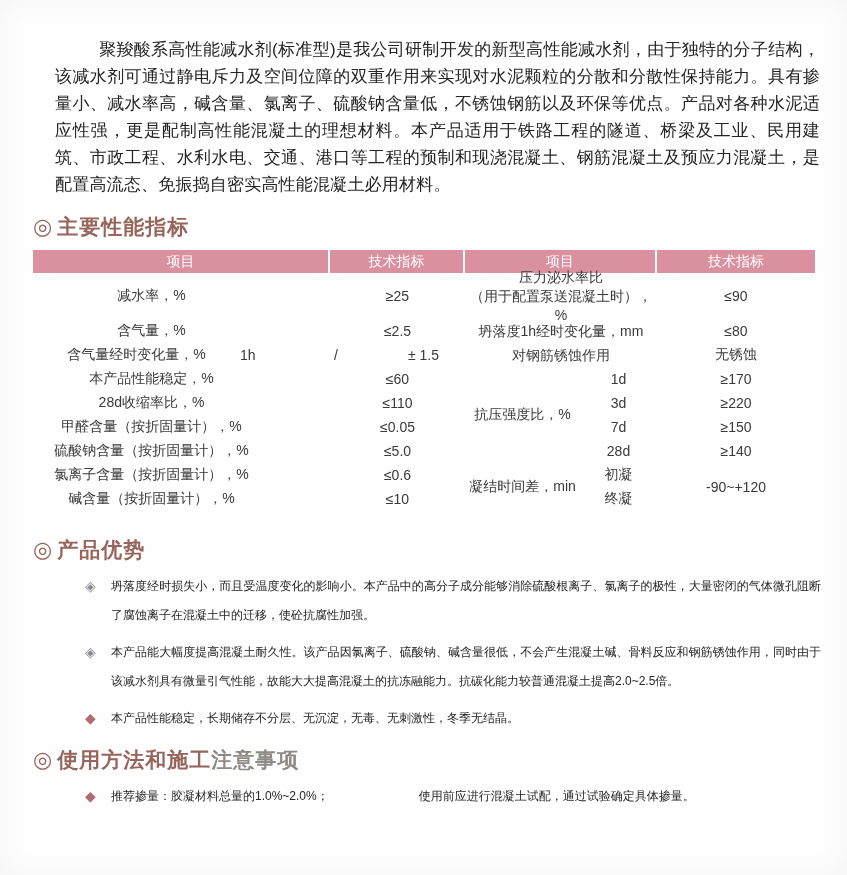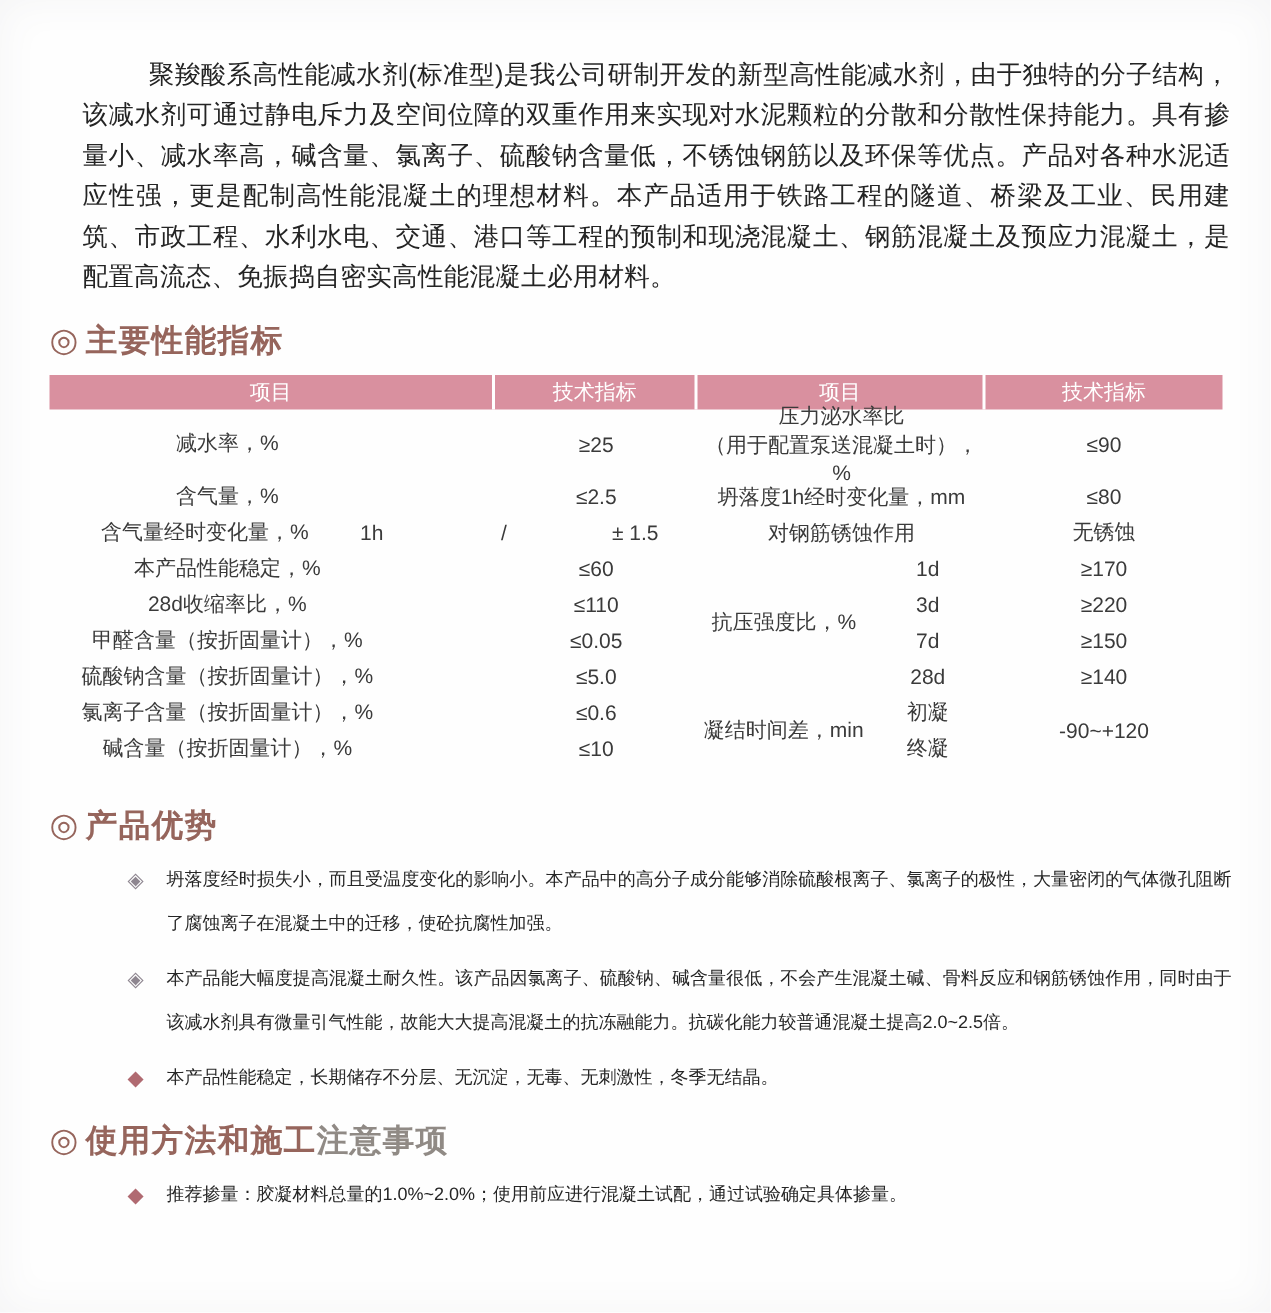--- a/index.html
+++ b/index.html
@@ -60,21 +60,21 @@
   
   .bullets { margin:8px 26px 0 85px; }
   .bullet {
     position:relative; padding-left:26px; margin-bottom:8px;
     font-size:12px; line-height:29px; color:#262626; text-align:justify;
   }
   .bullet::before { position:absolute; left:0; top:0; font-size:14px; }
   .b-gray::before  { content:"◈"; color:#8e8690; }
   .b-pink::before  { content:"◆"; color:#b06a71; }
   .usage-line { display:flex; text-align:left; }
-  .usage-line .p2 { }
+  .usage-line .p2 { margin-left:90px; }
 </style>
 </head>
 <body>
 
 <div class="page">
 
   <p class="intro">聚羧酸系高性能减水剂(标准型)是我公司研制开发的新型高性能减水剂，由于独特的分子结构，该减水剂可通过静电斥力及空间位障的双重作用来实现对水泥颗粒的分散和分散性保持能力。具有掺量小、减水率高，碱含量、氯离子、硫酸钠含量低，不锈蚀钢筋以及环保等优点。产品对各种水泥适应性强，更是配制高性能混凝土的理想材料。本产品适用于铁路工程的隧道、桥梁及工业、民用建筑、市政工程、水利水电、交通、港口等工程的预制和现浇混凝土、钢筋混凝土及预应力混凝土，是配置高流态、免振捣自密实高性能混凝土必用材料。</p>
 
   <div class="sec-head h-perf">
     <span class="marker">◎</span>

